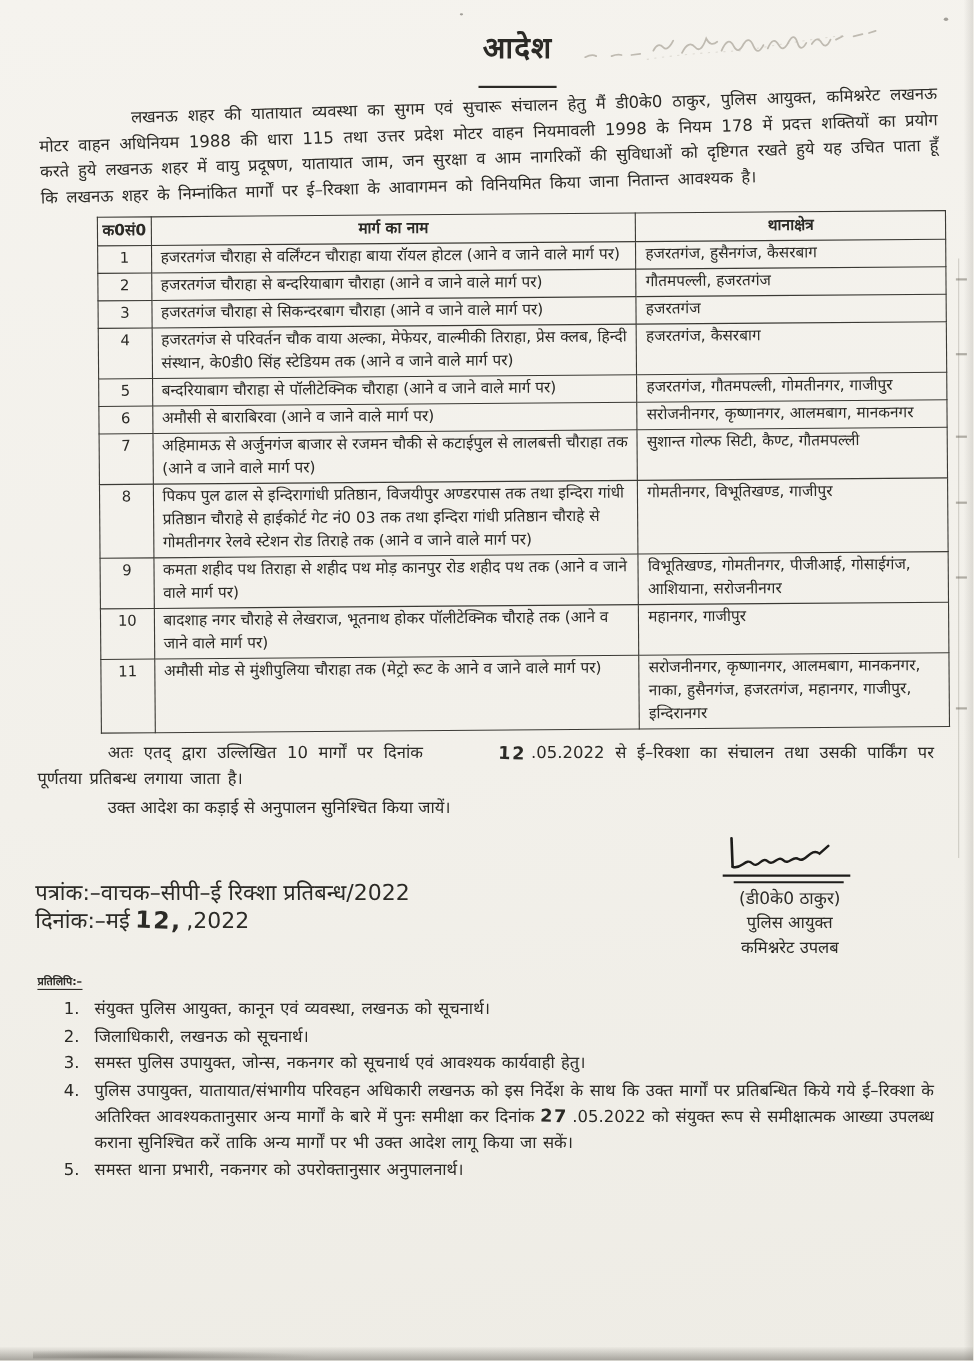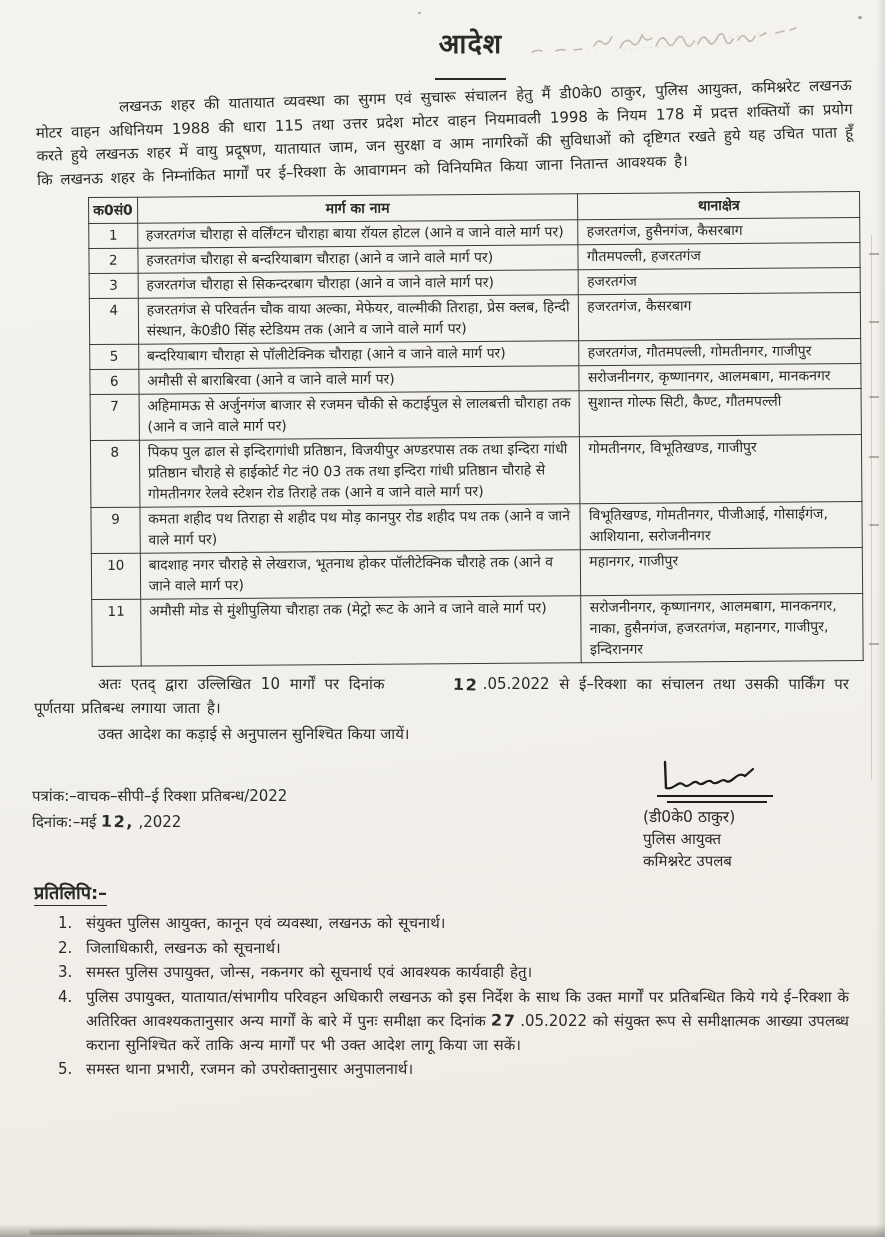--- a/index.html
+++ b/index.html
@@ -57,28 +57,28 @@
     margin:8px 10px 0 2px;text-align:justify;font-size:15px;line-height:24px;
     word-spacing:2px;text-indent:64px;
   }
   .compliance-para{margin:2px 10px 12px 2px;font-size:15px;line-height:24px;text-indent:64px;}
   .hand{
     display:inline-block;font-weight:700;font-size:1.07em;letter-spacing:1.5px;
     transform:rotate(2deg);padding:0 4px 0 5px;
   }
   
   .sign-row{display:flex;justify-content:space-between;margin-top:0;}
-  .ref-block{margin-top:25px;font-size:15px;line-height:26px;}
-  .sig-block{margin-right:66px;text-align:left;font-size:15px;line-height:22px;}
+  .ref-block{margin-top:40px;font-size:20px;line-height:26px;}
+  .sig-block{margin-right:66px;text-align:center;font-size:15px;line-height:22px;}
   .sig-scribble{display:block;margin:0 auto -4px auto;}
   .sig-name{font-size:15.5px;}
   
   .copies{margin-top:8px;}
   .copies-heading{
-    display:inline-block;font-weight:700;font-size:18px;
+    display:inline-block;font-weight:700;font-size:10px;
     border-bottom:1.8px solid #2b2a26;padding-bottom:1px;margin:0 0 4px 2px;
   }
   .copy-list{margin:2px 4px 0 26px;}
   .copy-item{display:flex;font-size:15px;line-height:23.5px;margin-bottom:1px;}
   .copy-num{width:28px;flex:0 0 28px;text-align:left;}
   .copy-text{flex:1;text-align:justify;word-spacing:1px;padding-right:6px;}
   .speck{position:absolute;background:rgba(80,76,68,.5);border-radius:50%;}
 </style>
 </head>
 <body>
@@ -211,18 +211,18 @@
       <div class="copy-item">
         <span class="copy-num">3.</span>
         <div class="copy-text"><span>समस्त पुलिस उपायुक्त, जोन्स, नकनगर को सूचनार्थ एवं आवश्यक कार्यवाही हेतु।</span></div>
       </div>
       <div class="copy-item">
         <span class="copy-num">4.</span>
         <div class="copy-text"><span>पुलिस उपायुक्त, यातायात/संभागीय परिवहन अधिकारी लखनऊ को इस निर्देश के साथ कि उक्त मार्गों पर प्रतिबन्धित किये गये ई–रिक्शा के अतिरिक्त आवश्यकतानुसार अन्य मार्गों के बारे में पुनः समीक्षा कर दिनांक</span><span class="hand">27</span><span>.05.2022 को संयुक्त रूप से समीक्षात्मक आख्या उपलब्ध कराना सुनिश्चित करें ताकि अन्य मार्गों पर भी उक्त आदेश लागू किया जा सकें।</span></div>
       </div>
       <div class="copy-item">
         <span class="copy-num">5.</span>
-        <div class="copy-text"><span>समस्त थाना प्रभारी, रजमन को उपरोक्तानुसार अनुपालनार्थ।</span></div>
+        <div class="copy-text"><span>समस्त थाना प्रभारी, नकनगर को उपरोक्तानुसार अनुपालनार्थ।</span></div>
       </div>
     </div>
   </div>
 
 </div>
 
 </body></html>

